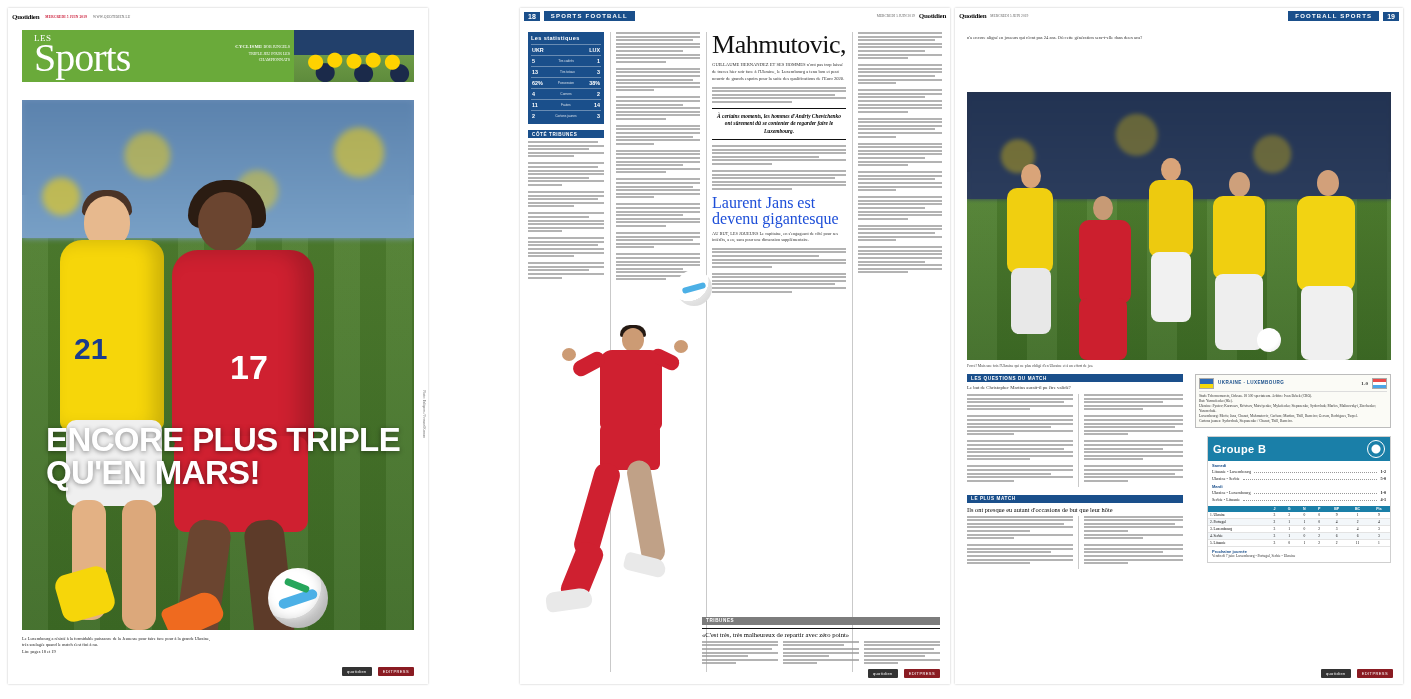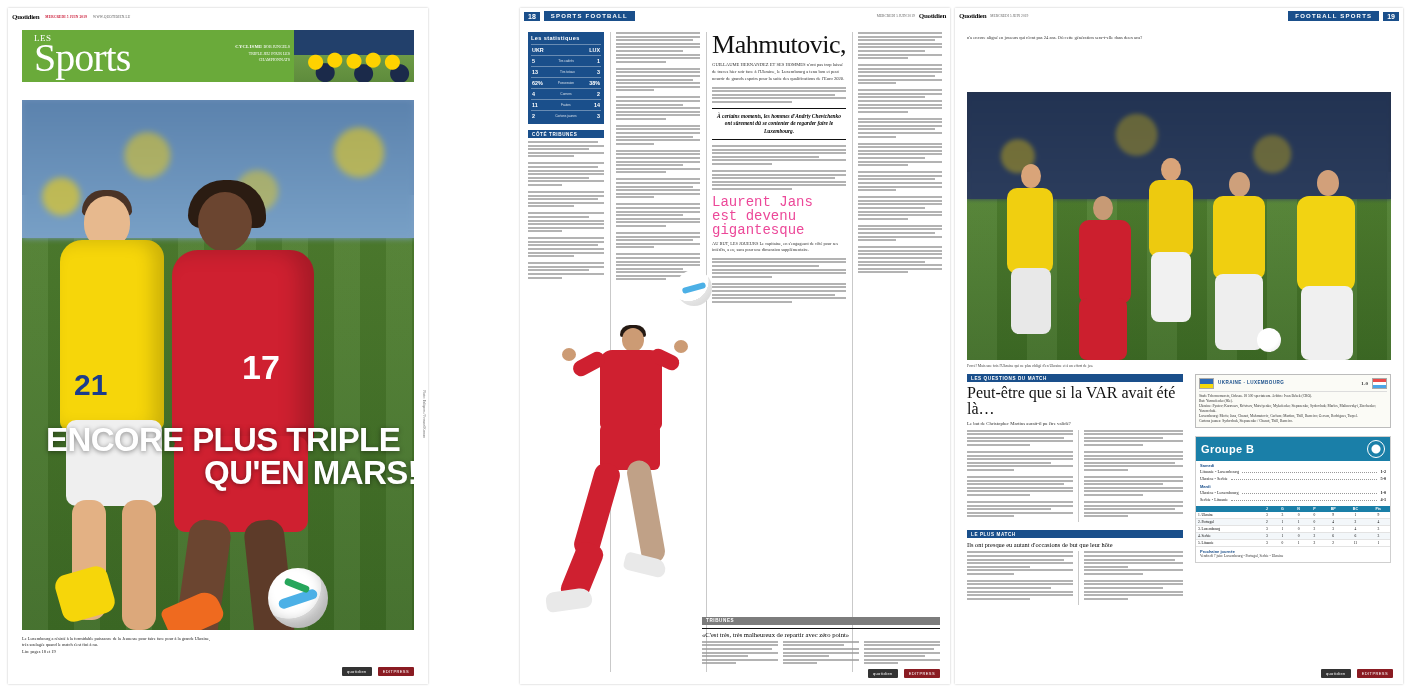--- a/index.html
+++ b/index.html
@@ -145,21 +145,21 @@
   }
   .yellow-body {
     left: 38px; top: 140px; width: 104px; height: 190px;
     background: #f6d60a;
     border-radius: 22px 18px 8px 8px;
     box-shadow: inset -10px 0 18px rgba(0,0,0,.18);
   }
   .yellow-num {
     position: absolute; left: 52px; top: 232px;
     color: #1b3c8c; font-family: "Liberation Sans", sans-serif;
-    font-weight: bold; font-size: 30px; margin-top: 36px;
+    font-weight: bold; font-size: 30px;
   }
   .yellow-head {
     left: 62px; top: 96px; width: 46px; height: 52px;
     background: #e7b98e; border-radius: 50% 50% 45% 45%;
   }
   .yellow-hair {
     left: 60px; top: 90px; width: 50px; height: 26px;
     background: #4a3326; border-radius: 26px 26px 6px 6px;
   }
   .yellow-shorts {
@@ -179,21 +179,21 @@
     background: #f6d60a; border-radius: 12px; transform: rotate(-16deg);
   }
   
   .red-body {
     left: 150px; top: 150px; width: 142px; height: 196px;
     background: #cf2030;
     border-radius: 26px 24px 10px 10px;
     box-shadow: inset -14px 0 22px rgba(0,0,0,.2);
   }
   .red-num {
-    position: absolute; left: 220px; top: 248px;
+    position: absolute; left: 208px; top: 248px;
     color: #fff; font-family: "Liberation Sans", sans-serif;
     font-weight: bold; font-size: 34px;
   }
   .red-head {
     left: 176px; top: 92px; width: 54px; height: 60px;
     background: #6b4530; border-radius: 50%;
   }
   .red-hair {
     left: 166px; top: 80px; width: 78px; height: 48px;
     background: #2b1c12; border-radius: 40px 40px 10px 14px;
@@ -236,21 +236,21 @@
     left: 24px; bottom: 140px;
     width: 372px;
     color: #fff;
     font-family: "Liberation Sans", sans-serif;
     font-weight: bold;
     font-size: 33px;
     line-height: 1.02;
     letter-spacing: -.6px;
     text-shadow: 0 1px 5px rgba(0,0,0,.45);
   }
-  .p1-headline .l2 { display: block; text-align: right; }
+  .p1-headline .l2 { display: block; }
 
   .p1-caption {
     position: absolute;
     left: 14px; top: 628px;
     width: 392px;
     font-size: 4.4px;
     line-height: 1.45;
     color: #222;
   }
   .p1-caption .cap2 { display: block; }
@@ -381,25 +381,25 @@
     padding: 4px 2px;
     font-family: "Liberation Serif", serif;
     font-weight: bold;
     font-style: italic;
     font-size: 5.4px;
     line-height: 1.35;
     text-align: center;
     margin: 5px 0;
   }
   .hed-2col {
-    font-family: Liberation Mono, monospace;
-    font-size: 14px;
+    font-family: Liberation Serif, serif;
+    font-size: 16px;
     line-height: 1.02;
     margin: 4px 0 3px;
-    color: #ec4899;
+    color: #1d4ed8;
   }
 
   
   .p2-cutout {
     position: absolute;
     left: 18px; bottom: 56px;
     width: 160px; height: 300px;
   }
   .c-head { position:absolute; left: 84px; top: 0; width: 22px; height: 24px; background:#cc9b74; border-radius:50%; }
   .c-hair { position:absolute; left: 82px; top: -3px; width: 26px; height: 12px; background:#241912; border-radius:13px 13px 3px 3px; }
@@ -504,21 +504,21 @@
     background: linear-gradient(#2d6ab5 0 50%, #f5d90a 50%);
     border: .5px solid #aaa;
   }
   .flag.lux { background: linear-gradient(#ea4b4b 0 34%, #fff 34% 67%, #4aa5e8 67%); }
   .flag-title {
     font-family: "Liberation Sans", sans-serif;
     font-weight: bold; font-size: 4.6px; letter-spacing: .4px; color: #1a4f8b;
   }
   .flag-score { margin-left: auto; font-weight: bold; font-size: 5px; }
 
-  .groupe-box { border: .5px solid #cfcfcf; }
+  .groupe-box { border: .5px solid #cfcfcf; margin-left: 12px; }
   .groupe-head {
     background: #1a7fa8;
     color: #fff;
     font-family: "Liberation Sans", sans-serif;
     font-weight: bold;
     font-size: 11px;
     letter-spacing: .4px;
     padding: 3px 5px;
     display: flex; align-items: center;
   }
@@ -1044,21 +1044,20 @@
       <div class="p3p p3-y3l"></div>
       <div class="p3p p3-y4h"></div>
       <div class="p3p p3-y4"></div>
       <div class="p3p p3-y4l"></div>
       <div class="p3p p3-ball"></div>
     </div>
     <div class="p3-caption">Forcé! Mais une fois l'Ukraine qui ne plus obligé d'en Ukraine et à un effort de jeu.</div>
 
     <div style="position:absolute;left:12px;top:366px;width:216px">
       <div class="label-strip">LES QUESTIONS DU MATCH</div>
-      <div style="font-family:'Liberation Serif',serif;font-size:16px;line-height:1.02;color:#111">Peut-être que si la VAR avait été là…</div>
       <div style="font-size:4.8px;margin:3px 0 4px;color:#333">Le but de Christopher Martins aurait-il pu être validé?</div>
       <div class="two-cols">
         <div>
           <span class="ftext pad">
               <i></i>
               <i></i>
               <i class="s92"></i>
               <i></i>
               <i class="s60"></i>
             </span>

